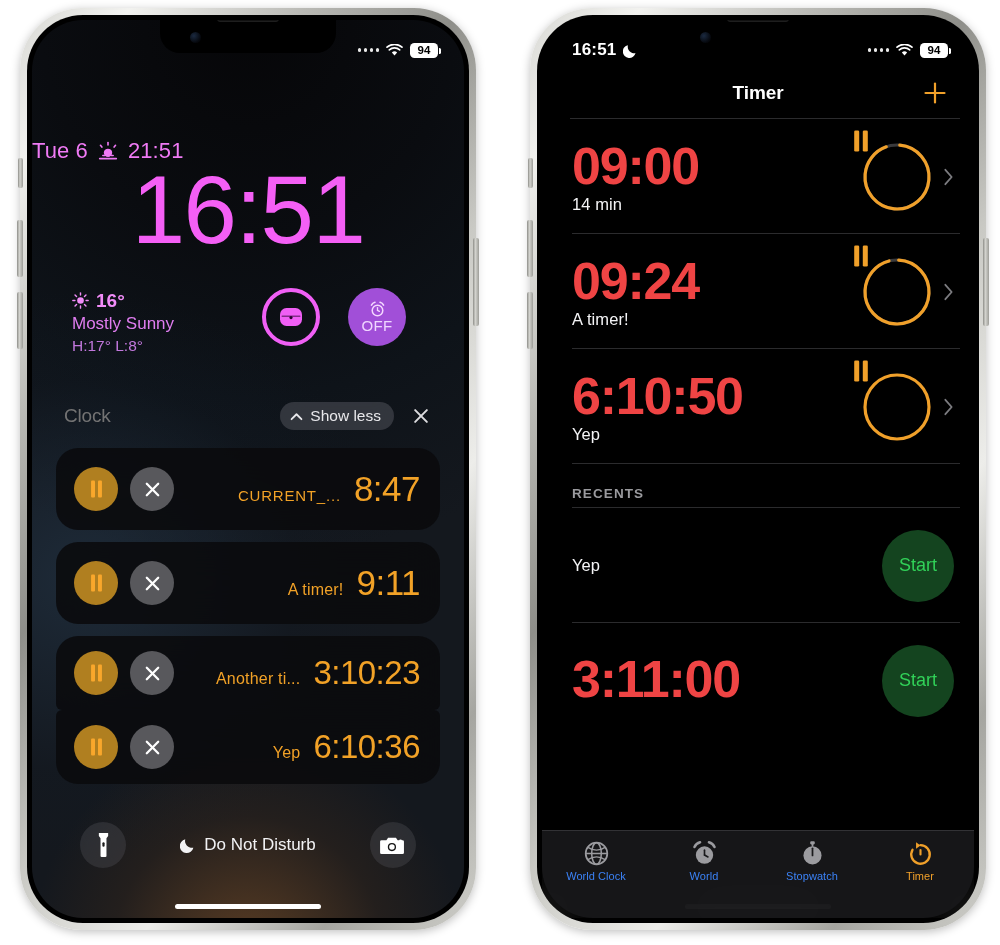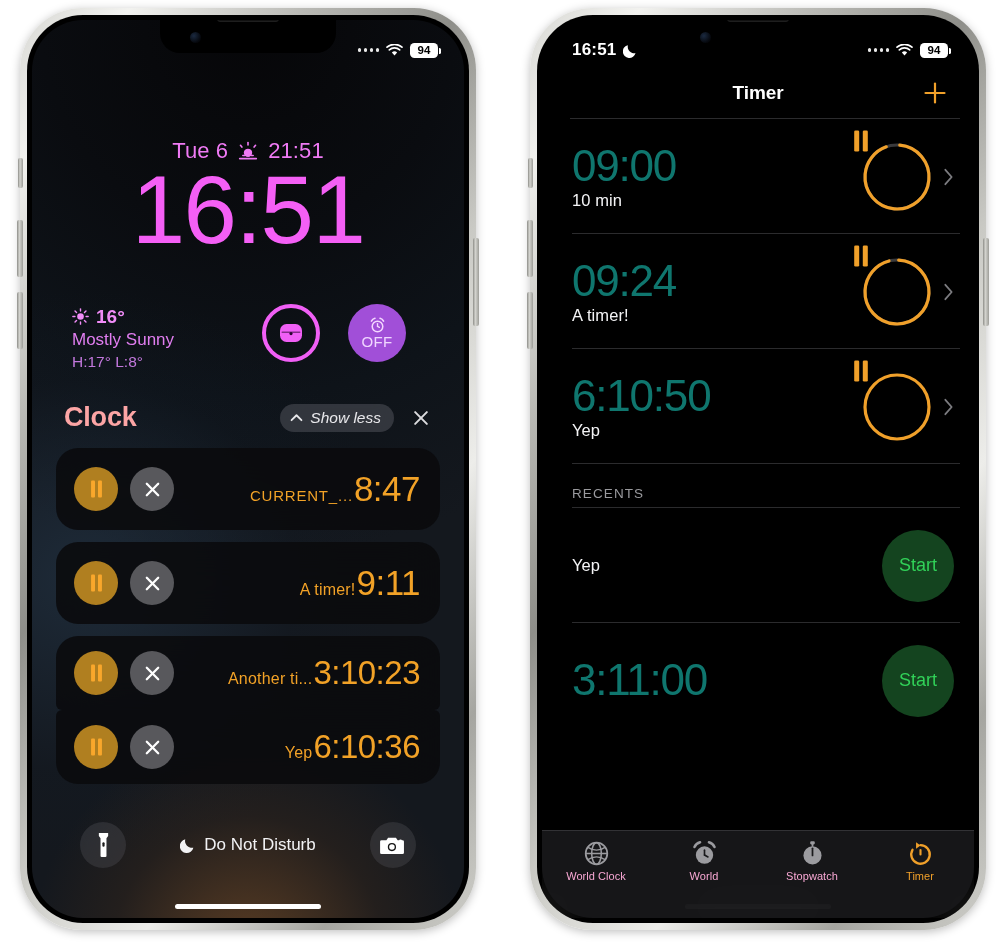--- a/index.html
+++ b/index.html
@@ -126,31 +126,31 @@
     position: absolute; inset: 0;
     background:
       radial-gradient(ellipse 70% 34% at 50% 104%, rgba(150,92,40,0.55) 0%, rgba(90,55,25,0.22) 45%, rgba(0,0,0,0) 72%),
       radial-gradient(ellipse 90% 40% at 12% 62%, rgba(38,58,78,0.55) 0%, rgba(18,28,40,0.18) 55%, rgba(0,0,0,0) 80%),
       radial-gradient(ellipse 120% 60% at 50% 0%, #060608 0%, #0a0c10 40%, #0e1319 70%, #14181e 100%);
   }
 
   .lock-hdr { position: absolute; top: 118px; left: 0; right: 0; text-align: center; z-index: 10; }
   .lock-date {
     font-size: 22px; font-weight: 500; color: #f07af5;
-    display: flex; align-items: center; justify-content: center; gap: 9px;
+    display: flex; align-items: center; justify-content: flex-start; gap: 9px;
     letter-spacing: 0.1px;
   }
   .sunset-ic { width: 22px; height: 20px; }
   .lock-time {
     font-size: 96px; font-weight: 300; color: #f45ff5;
     line-height: 1.05; letter-spacing: -1.5px; margin-top: -4px;
   }
 
   .widget-row {
-    position: absolute; top: 284px; left: 0; right: 0;
+    position: absolute; top: 268px; left: 0; right: 0;
     display: flex; align-items: flex-start; z-index: 10;
     padding: 0 40px;
   }
   .w-weather { color: #e478f2; line-height: 1.32; }
   .w-temp { display: flex; align-items: center; gap: 7px; font-size: 19px; font-weight: 600; color: #f18cf8; }
   .sun-ic { width: 17px; height: 17px; }
   .w-cond { font-size: 17px; font-weight: 400; color: #e07df0; }
   .w-hl { font-size: 15.5px; font-weight: 500; color: #c278dd; }
 
   .w-circles { margin-left: auto; display: flex; gap: 28px; align-items: center; padding-right: 18px; }
@@ -167,29 +167,28 @@
     gap: 0px; color: #f4d7ff;
   }
   .alarm-ic { width: 17px; height: 17px; margin-bottom: -1px; }
   .w-alarm .lbl { font-size: 15px; font-weight: 500; letter-spacing: 0.3px; color: #f0d6ff; }
 
   
   .grp-hdr {
     position: absolute; top: 382px; left: 0; right: 0; z-index: 10;
     display: flex; align-items: center; padding: 0 30px 0 32px; gap: 10px;
   }
-  .grp-title { font-size: 27px; font-weight: 700; color: #fca5a5; letter-spacing: -0.2px; }
+  .grp-title { font-size: 19px; font-weight: 400; color: #737373; letter-spacing: -0.2px; }
   .grp-actions { margin-left: auto; display: flex; align-items: center; gap: 14px; }
   .show-less {
     display: flex; align-items: center; gap: 7px;
     background: rgba(120,120,128,0.34);
     border-radius: 16px; padding: 5px 13px 5px 10px;
     color: #e9e9ec; font-size: 15.5px; font-weight: 500;
     backdrop-filter: blur(10px);
-    font-style: italic;
   }
   .chev-up-ic { width: 13px; height: 9px; }
   .close-x {
     width: 26px; height: 26px;
     display: flex; align-items: center; justify-content: center;
   }
   .x-ic { width: 18px; height: 18px; }
 
   
   .notif-stack { position: absolute; top: 428px; left: 24px; right: 24px; z-index: 9; }
@@ -213,21 +212,21 @@
     display: flex; align-items: center; justify-content: center;
   }
   .n-close {
     width: 44px; height: 44px; border-radius: 50%;
     background: #58585c;
     display: flex; align-items: center; justify-content: center;
   }
   .pbar-ic { width: 15px; height: 18px; }
   .nx-ic { width: 19px; height: 19px; }
 
-  .n-right { margin-left: auto; display: flex; align-items: baseline; gap: 1px; color: #f2a227; }
+  .n-right { margin-left: auto; display: flex; align-items: baseline; gap: 13px; color: #f2a227; }
   .n-label { font-size: 16px; font-weight: 400; letter-spacing: 0.2px; white-space: nowrap; }
   .n-label.caps { font-size: 15px; letter-spacing: 0.8px; }
   .n-time { font-size: 35px; font-weight: 300; letter-spacing: -0.5px; }
   .n-time.lg { font-size: 33px; }
 
   
   .lock-bottom {
     position: absolute; bottom: 50px; left: 0; right: 0;
     display: flex; align-items: center; z-index: 10;
     padding: 0 48px;
@@ -271,35 +270,35 @@
   .timer-list { position: absolute; top: 99px; left: 0; right: 0; bottom: 0; z-index: 10; }
 
   .trow {
     position: relative;
     display: flex; align-items: center;
     padding: 0 20px 0 30px;
     height: 115px;
   }
   .trow .sep { position: absolute; left: 30px; right: 14px; bottom: 0; height: 1px; background: #2b2b2d; }
   .t-main { display: flex; flex-direction: column; justify-content: center; gap: 2px; }
-  .t-time { font-size: 44px; font-weight: 400; color: #0f766e; line-height: 1.04; letter-spacing: -1.2px; }
+  .t-time { font-size: 52px; font-weight: 700; color: #ef4444; line-height: 1.04; letter-spacing: -1.2px; }
   .t-name { font-size: 16.5px; font-weight: 400; color: #f4f4f6; letter-spacing: 0.1px; }
 
   .t-right { margin-left: auto; display: flex; align-items: center; gap: 10px; text-align: center; }
   .ring-wrap { position: relative; width: 72px; height: 72px; }
   .ring-wrap svg { position: absolute; inset: 0; }
   .ring-pause {
     position: absolute; left: 50%; top: 50%; transform: translate(-50%,-50%);
     width: 18px; height: 22px;
   }
   .chev-r-ic { width: 11px; height: 18px; }
 
   .sec-hdr {
     padding: 22px 30px 7px 30px;
-    font-size: 13.5px; font-weight: 400; color: #9a9a9e;
+    font-size: 13.5px; font-weight: 700; color: #9a9a9e;
     letter-spacing: 1.1px;
     position: relative;
   }
   .sec-hdr .sep { position: absolute; left: 30px; right: 14px; bottom: 0; height: 1px; background: #2b2b2d; }
 
   .start-btn {
     width: 72px; height: 72px; border-radius: 50%;
     background: #14441f;
     display: flex; align-items: center; justify-content: center;
     color: #31d158; font-size: 18px; font-weight: 400;
@@ -310,21 +309,21 @@
     position: absolute; bottom: 0; left: 0; right: 0; height: 88px;
     background: rgba(24,24,26,0.93);
     backdrop-filter: blur(24px);
     display: flex; align-items: flex-start;
     padding-top: 9px;
     z-index: 30;
     border-top: 0.5px solid rgba(70,70,74,0.6);
   }
   .tab {
     flex: 1; display: flex; flex-direction: column; align-items: center; gap: 3px;
-    color: #f9a8d4;
+    color: #3b82f6;
   }
   .tab.active { color: #f0a02a; }
   .tab .tlabel { font-size: 11px; font-weight: 500; letter-spacing: 0.05px; }
   .tab svg { width: 27px; height: 27px; }
 </style>
 </head>
 <body>
 
 <div class="stage">
 
@@ -604,21 +603,21 @@
             </svg>
           </div>
         </div>
         <div class="nav-sep"></div>
 
         <div class="timer-list">
 
           <div class="trow">
             <div class="t-main">
               <span class="t-time">09:00</span>
-              <span class="t-name">10 min</span>
+              <span class="t-name">14 min</span>
             </div>
             <div class="t-right">
               <div class="ring-wrap">
                 <svg viewBox="0 0 72 72">
                   <circle cx="36" cy="36" r="32" fill="none" stroke="#3a3a3c" stroke-width="3.2"></circle>
                   <circle cx="36" cy="36" r="32" fill="none" stroke="#f0a02a" stroke-width="3.2" stroke-linecap="round" stroke-dasharray="187 201" transform="rotate(-85 36 36)"></circle>
                 </svg>
                 <svg class="ring-pause" viewBox="0 0 18 22">
                   <rect x="2.2" y="0.5" width="5" height="21" rx="1.3" fill="#f0a02a"></rect>
                   <rect x="10.8" y="0.5" width="5" height="21" rx="1.3" fill="#f0a02a"></rect>

